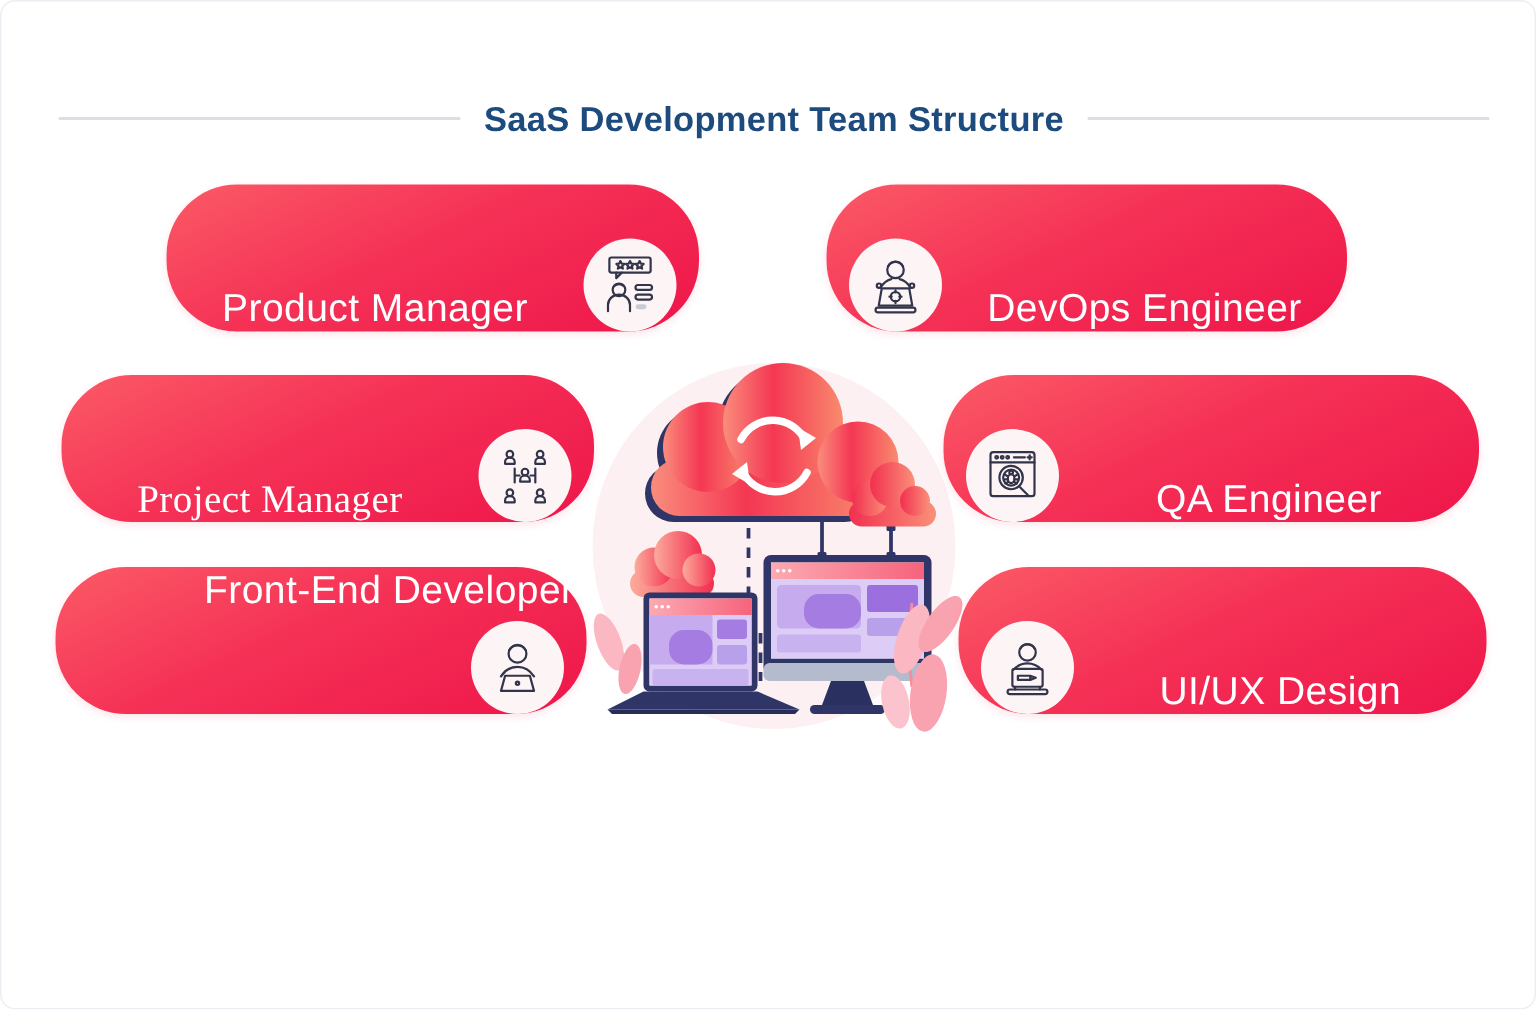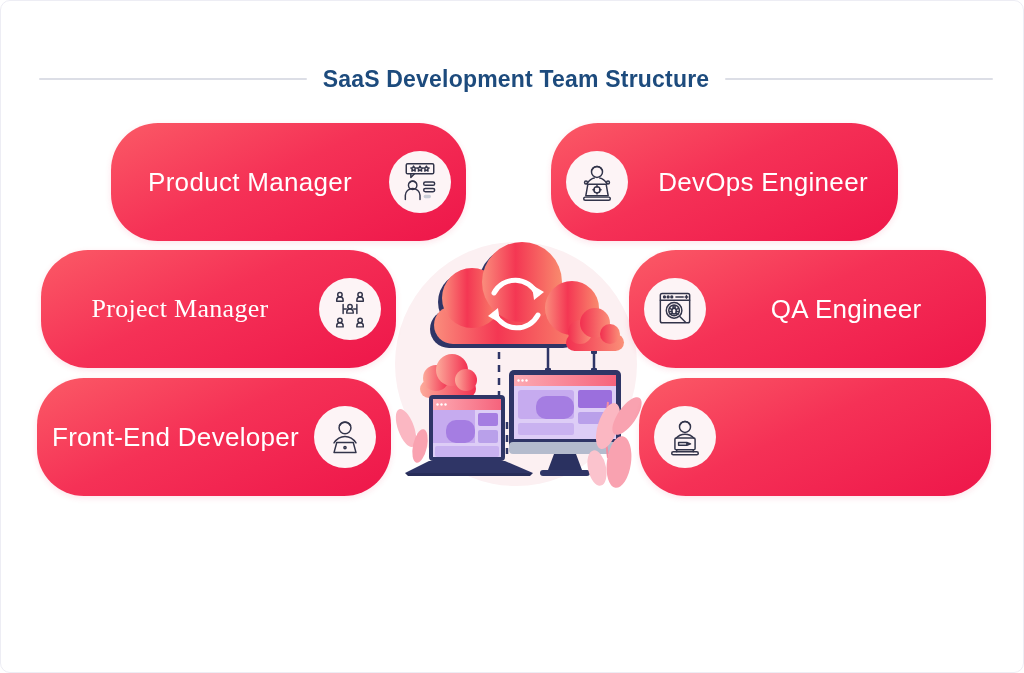--- a/index.html
+++ b/index.html
@@ -13,40 +13,40 @@
     position:absolute;left:38px;right:30px;top:62px;height:32px;
     display:flex;align-items:center;
   }
   .title-line{flex:1;height:2px;background:#dcdee6;border-radius:1px;}
   .page-title{
     margin:0 16px;font-size:23px;font-weight:bold;color:#1d4b7d;
     letter-spacing:0.2px;white-space:nowrap;
   }
   
   .pill{
-    position:absolute;height:118px;border-radius:47px;
+    position:absolute;height:98px;border-radius:47px;
     background:linear-gradient(155deg,#fb5a66 0%,#f53156 45%,#ee164a 100%);
-    display:flex;align-items:center;color:#ffffff;
+    display:flex;align-items:flex-end;color:#ffffff;
     box-shadow:0 2px 6px rgba(240,30,80,0.12);
   }
   .pill-label{
     flex:1;text-align:center;font-size:26px;font-weight:400;
     letter-spacing:0.3px;padding:0 8px;white-space:nowrap;
   }
   .icon-circle{
     width:62px;height:62px;border-radius:50%;background:#fdf4f6;
     display:flex;align-items:center;justify-content:center;flex:0 0 auto;
   }
   .icon-right .icon-circle{margin-right:15px;}
   .icon-left  .icon-circle{margin-left:15px;}
   .p1{left:110px;top:122px;width:355px;}
   .p2{left:550px;top:122px;width:347px;}
   .p3{left:40px; top:249px;width:355px;font-family:Liberation Serif, serif;}
   .p4{left:628px;top:249px;width:357px;}
-  .p5{left:36px; top:377px;width:354px;}
+  .p5{left:36px; top:377px;width:354px;flex-direction:column;}
   .p6{left:638px;top:377px;width:352px;}
   .p7{left:337px;top:515px;width:355px;}
   .icon-circle svg{width:44px;height:44px;}
   .oi{fill:none;stroke:#32344a;stroke-width:1.6;stroke-linecap:round;stroke-linejoin:round;}
   
   .illustration{position:absolute;left:385px;top:228px;width:260px;height:260px;}
 </style>
 </head>
 <body>
 
@@ -288,16 +288,17 @@
           <circle cx="24" cy="13" r="6"></circle>
           <path d="M18.6,10.5 a6,6 0 0 1 10.8,0"></path>
           <path d="M14,25.5 q4,-4.5 10,-4.5 t10,4.5"></path>
           <rect x="13" y="25" width="22" height="13" rx="1.5"></rect>
           <path d="M17,30 h9 v3 h-9 z M26,30 l4,1.5 -4,1.5 z"></path>
           <rect x="9.5" y="40" width="29" height="3.4" rx="1.7"></rect>
           <path d="M15,38 v2 M33,38 v2"></path>
         </g>
       </svg>
     </span>
+    <span class="pill-label">UI/UX Design</span>
   </div>
 
 
 </div>
 
 </body></html>

